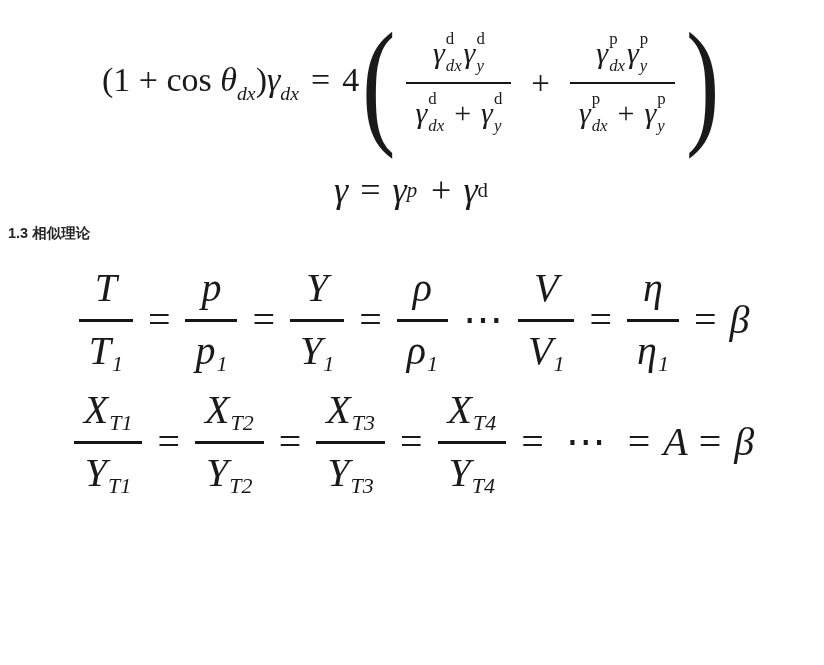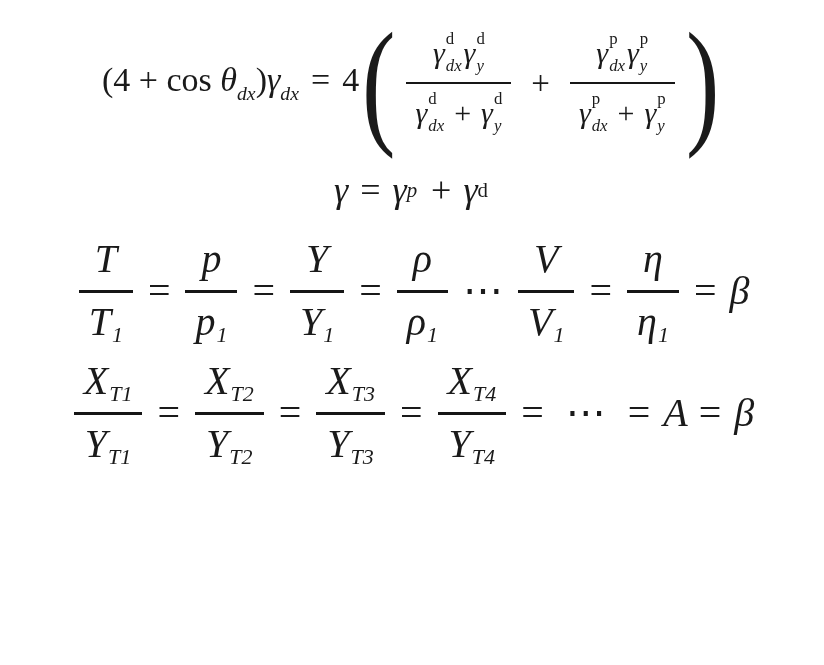--- a/index.html
+++ b/index.html
@@ -61,21 +61,21 @@
   .fsub { font-size: 0.55em; font-style: italic; transform: translateY(0.32em); margin-left: 1px; display: inline-block; }
   .op { margin: 0 11px; font-style: normal; }
   .tail-it { font-style: italic; margin-left: 2px; }
 </style>
 </head>
 <body>
 
 <div>
 
   <div class="eq eq1">
-    <span class="lhs"><span class="rm">(4 + cos </span><span class="it">θ</span><sub class="sb">dx</sub><span class="rm">)</span><span class="it">γ</span><sub class="sb">dx</sub><span class="rm sp-eq">=</span><span class="rm">4</span></span>
+    <span class="lhs"><span class="rm">(1 + cos </span><span class="it">θ</span><sub class="sb">dx</sub><span class="rm">)</span><span class="it">γ</span><sub class="sb">dx</sub><span class="rm sp-eq">=</span><span class="rm">4</span></span>
 
     <span class="bigp">(</span>
 
     <span class="frac">
       <span class="row num">
         <span class="gt">
             <span class="b">γ</span>
             <span class="ss">
               <span class="sup">d</span>
               <span class="sub">dx</span>
@@ -155,20 +155,21 @@
     <span class="it">γ</span>
     <span class="rm sp-eq">=</span>
     <span class="it">γ</span>
       <sup class="sup2 it">p</sup>
     <span class="rm sp-eq">+</span>
     <span class="it">γ</span>
       <sup class="sup2 rm">d</sup>
   </div>
 
   <div class="text-block">
+    <div class="heading">1.3 相似理论</div>
   </div>
 
   <div class="eq eqchain eq8">
     <span class="fr">
         <span class="fn">T</span>
         <span class="fbar"></span>
         <span class="fd">
           <span>T</span>
           <span class="fsub">1</span>
         </span>

